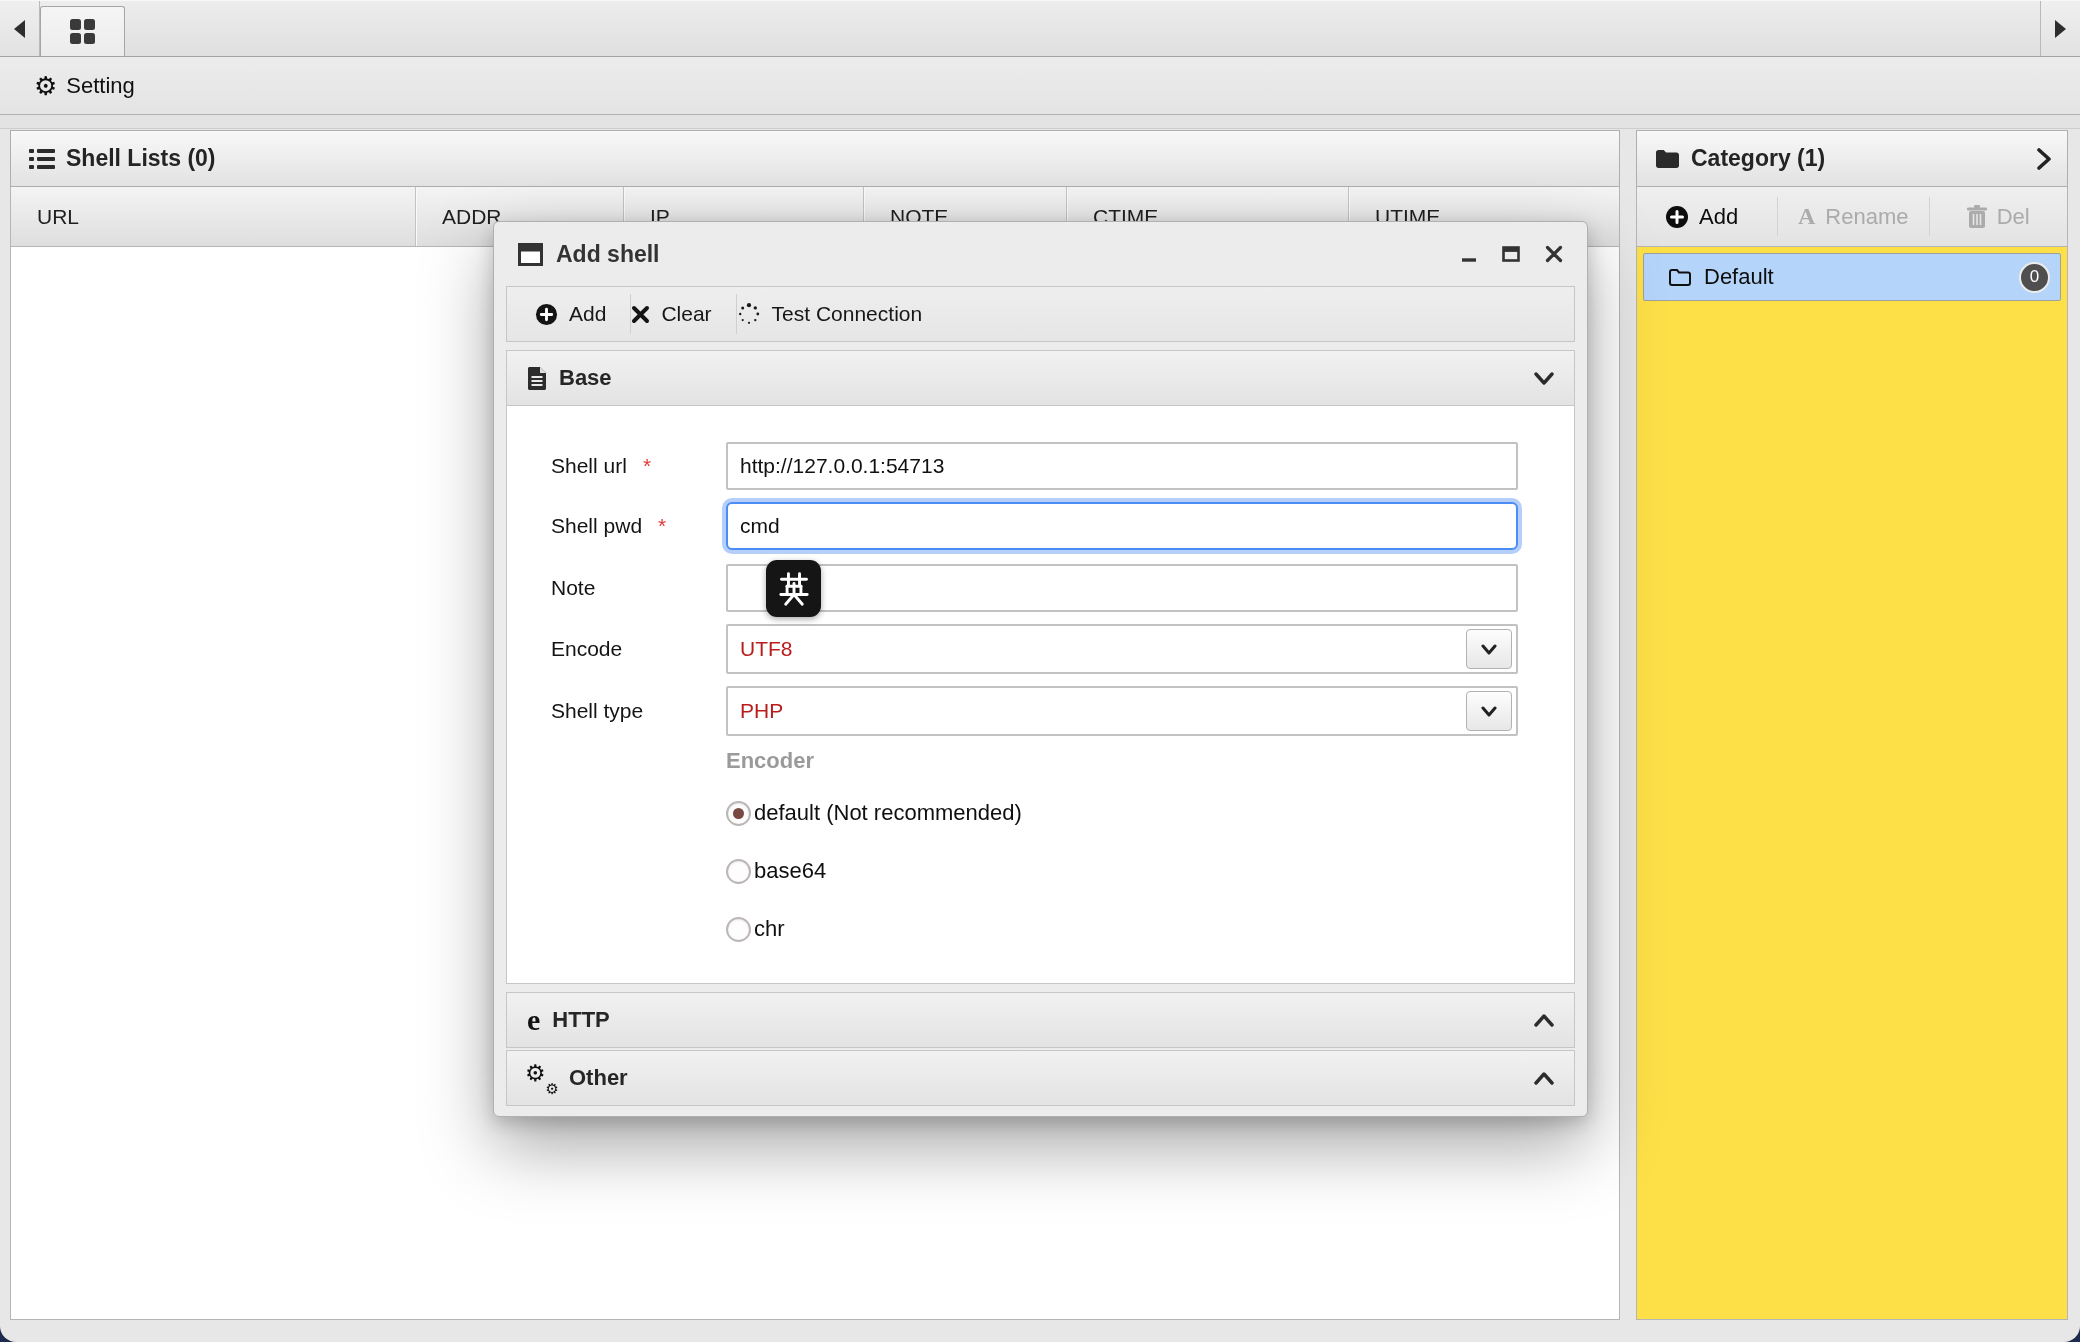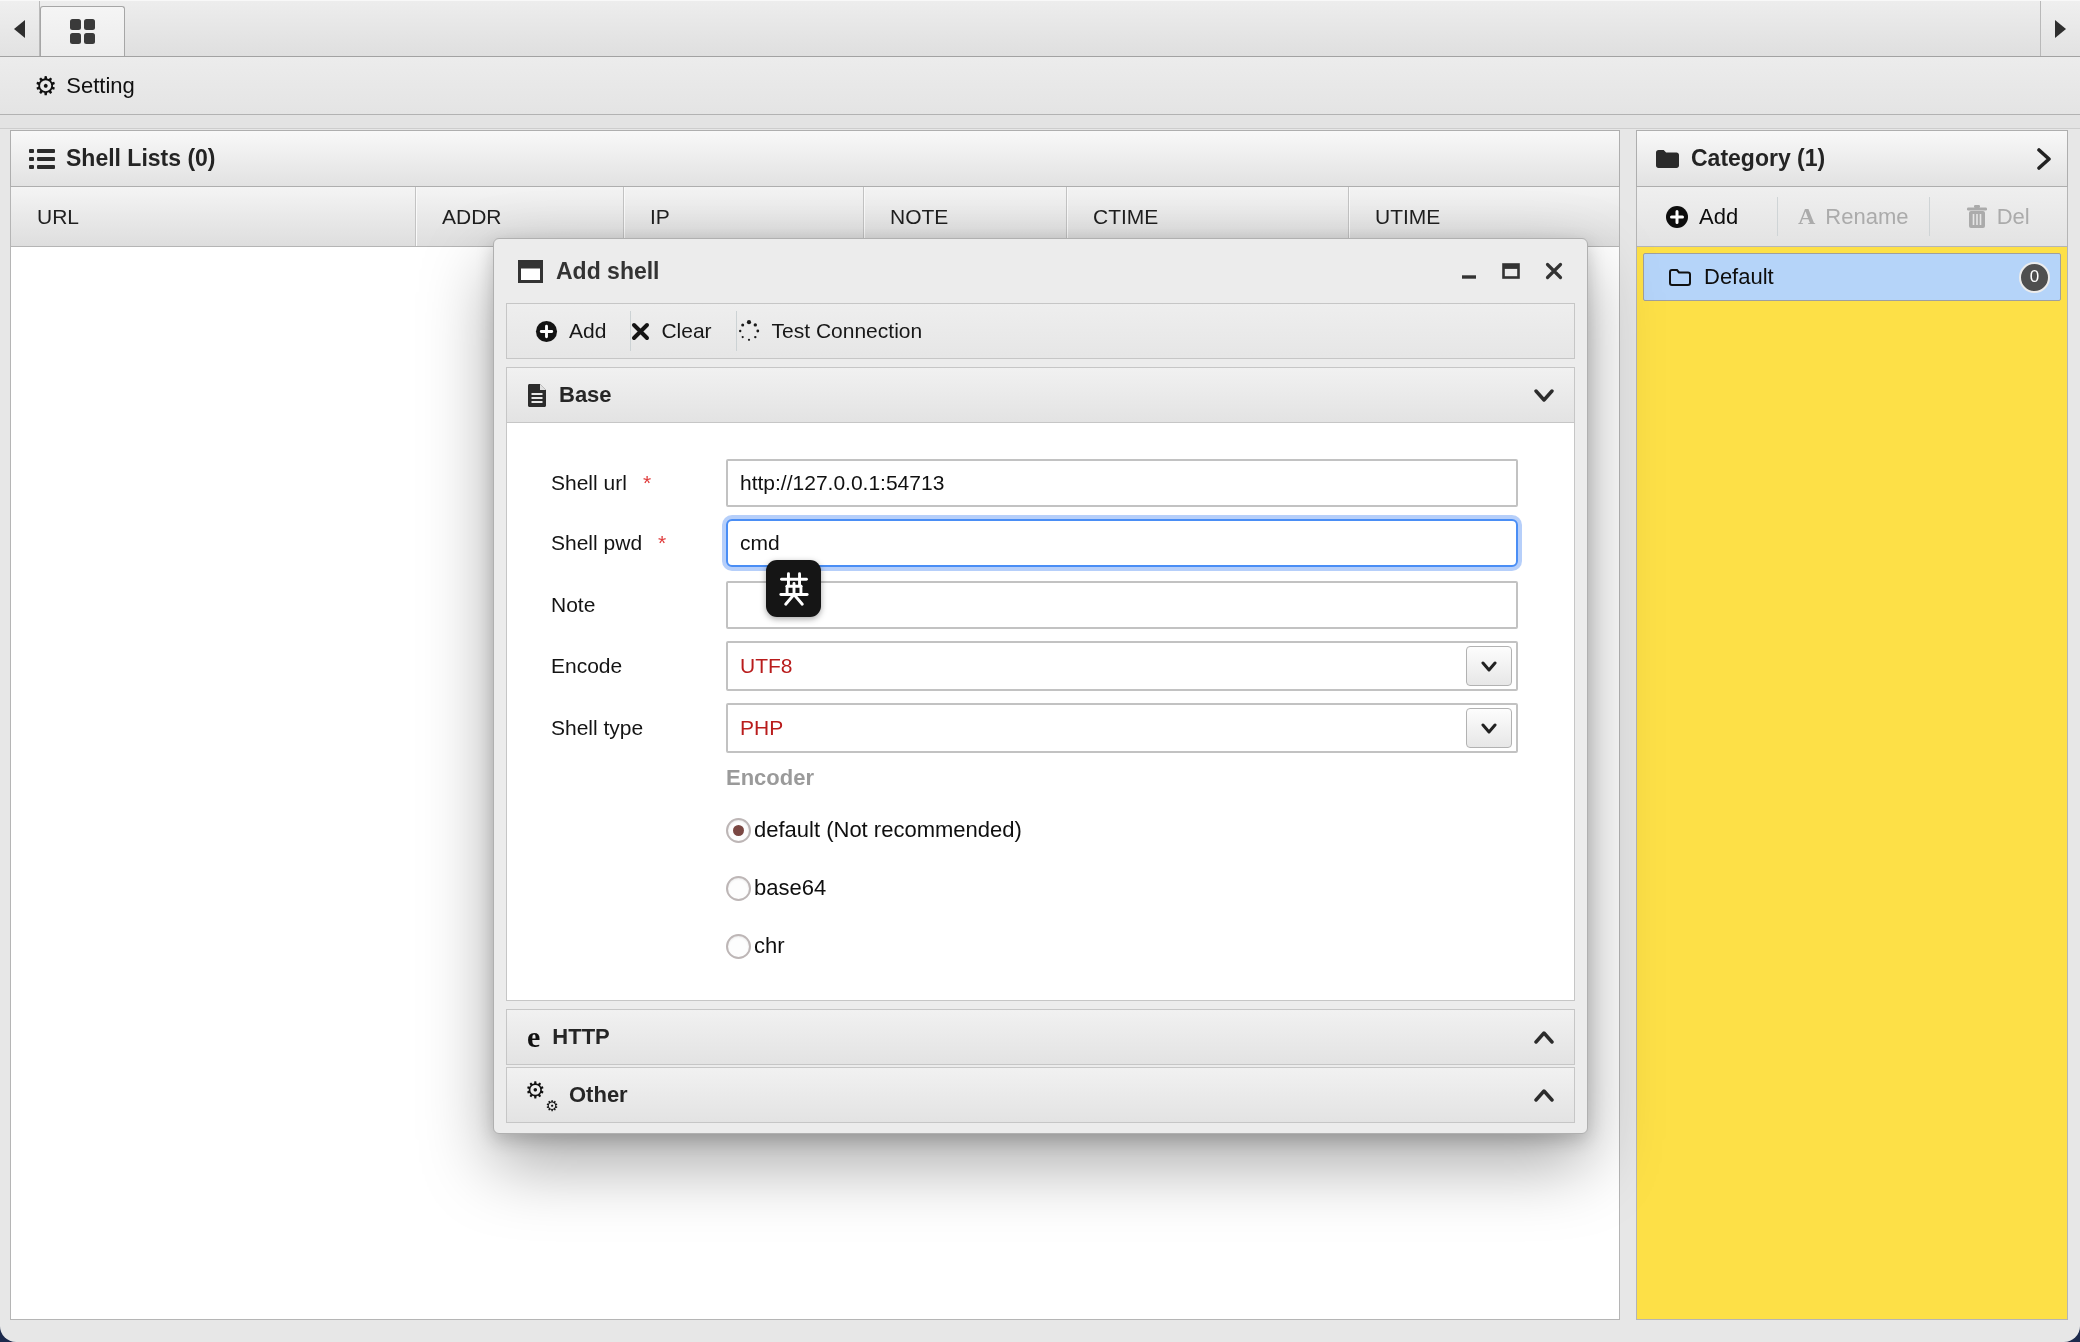--- a/index.html
+++ b/index.html
@@ -108,21 +108,21 @@
     padding:0 10px 0 24px; font-size:22px; color:#0d0d0d;
   }
   .badge {
     margin-left:auto; width:31px; height:31px; border-radius:50%;
     background:#4f4f4f; border:2px solid #ececec;
     color:#fff; font-size:17px; display:flex; align-items:center; justify-content:center;
   }
 
   
   .modal {
-    position:absolute; left:493px; top:238px; width:1095px; height:896px;
+    position:absolute; left:493px; top:221px; width:1095px; height:896px;
     background:#ececec;
     border:1px solid #b0b0b0; border-radius:6px;
     box-shadow:0 30px 70px rgba(0,0,0,.34), 0 6px 18px rgba(0,0,0,.18);
     display:flex; flex-direction:column; z-index:10;
   }
   .m-title {
     height:64px; flex:none; display:flex; align-items:center; gap:13px; padding:0 24px;
     font-size:23px; font-weight:bold; color:#333;
   }
   .m-controls { margin-left:auto; display:flex; align-items:center; gap:24px; }

